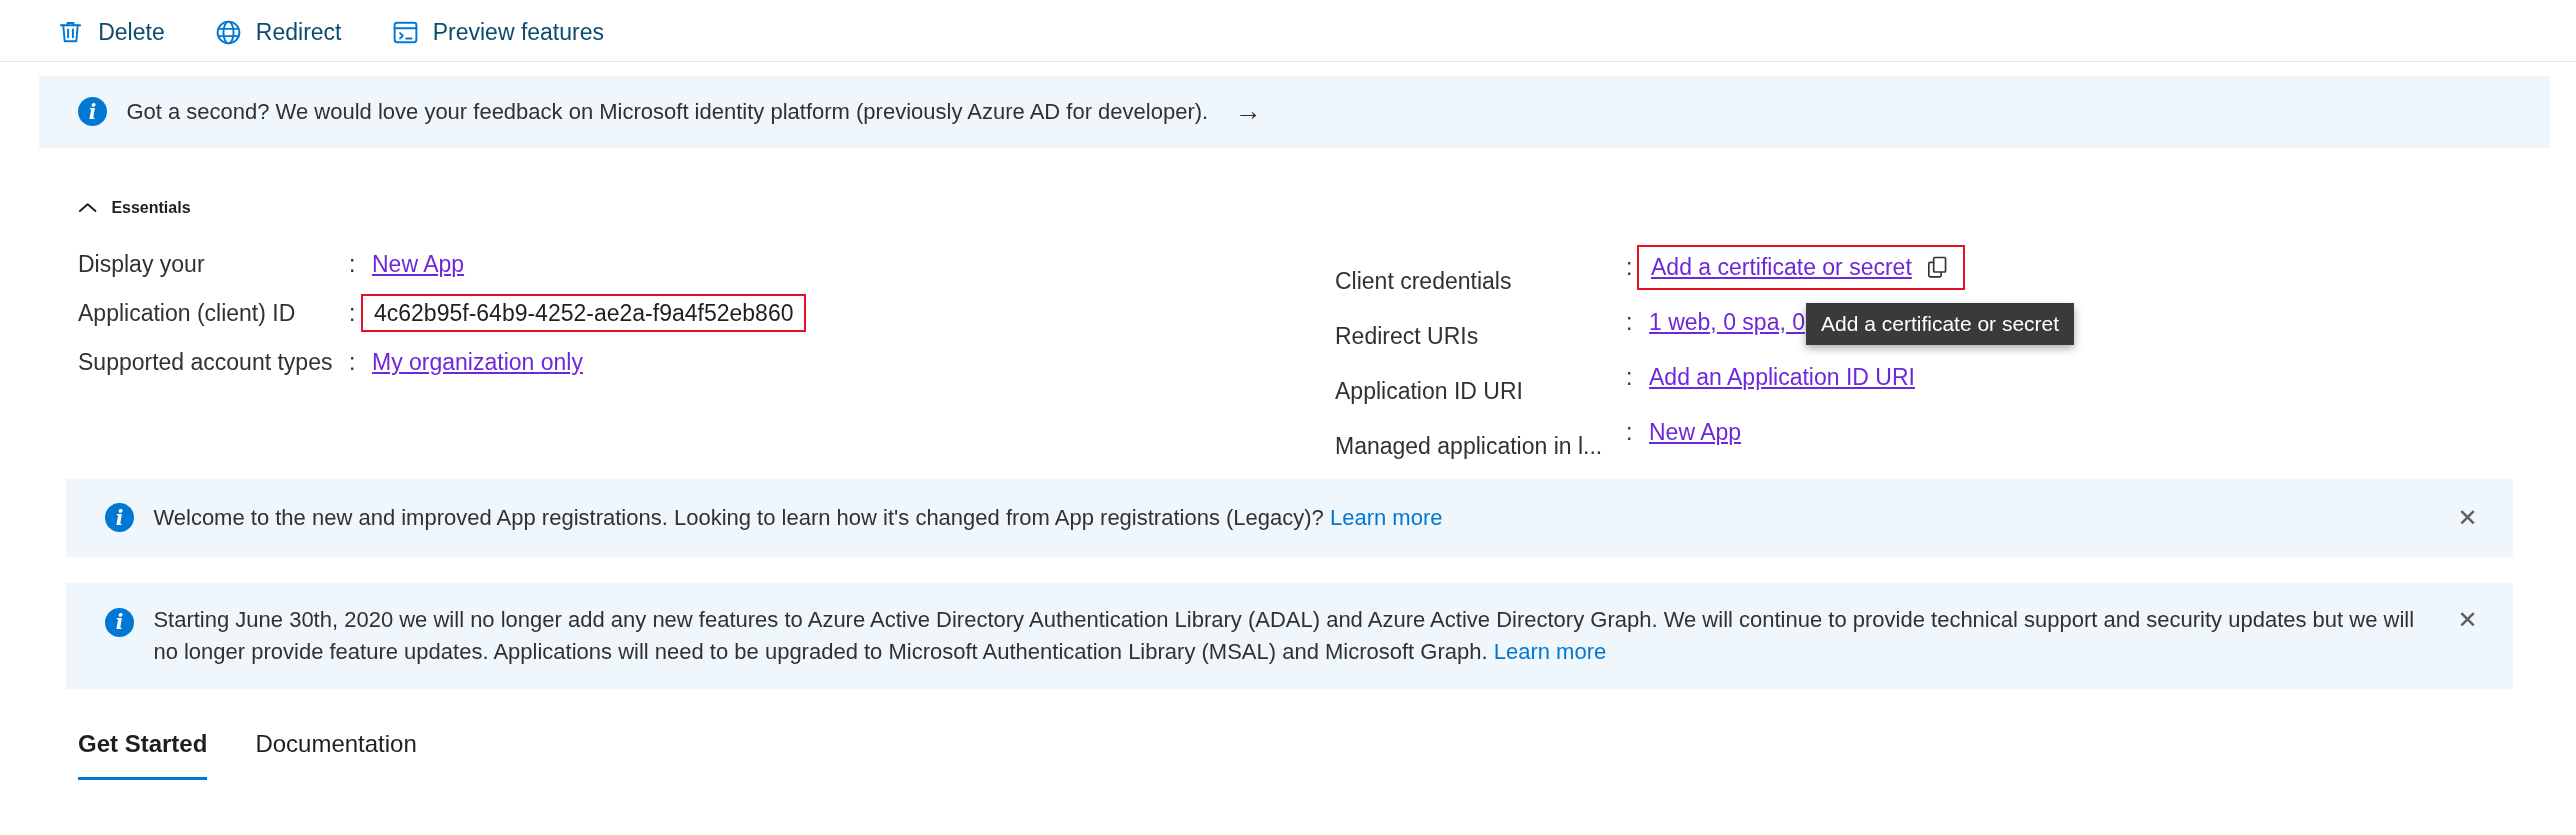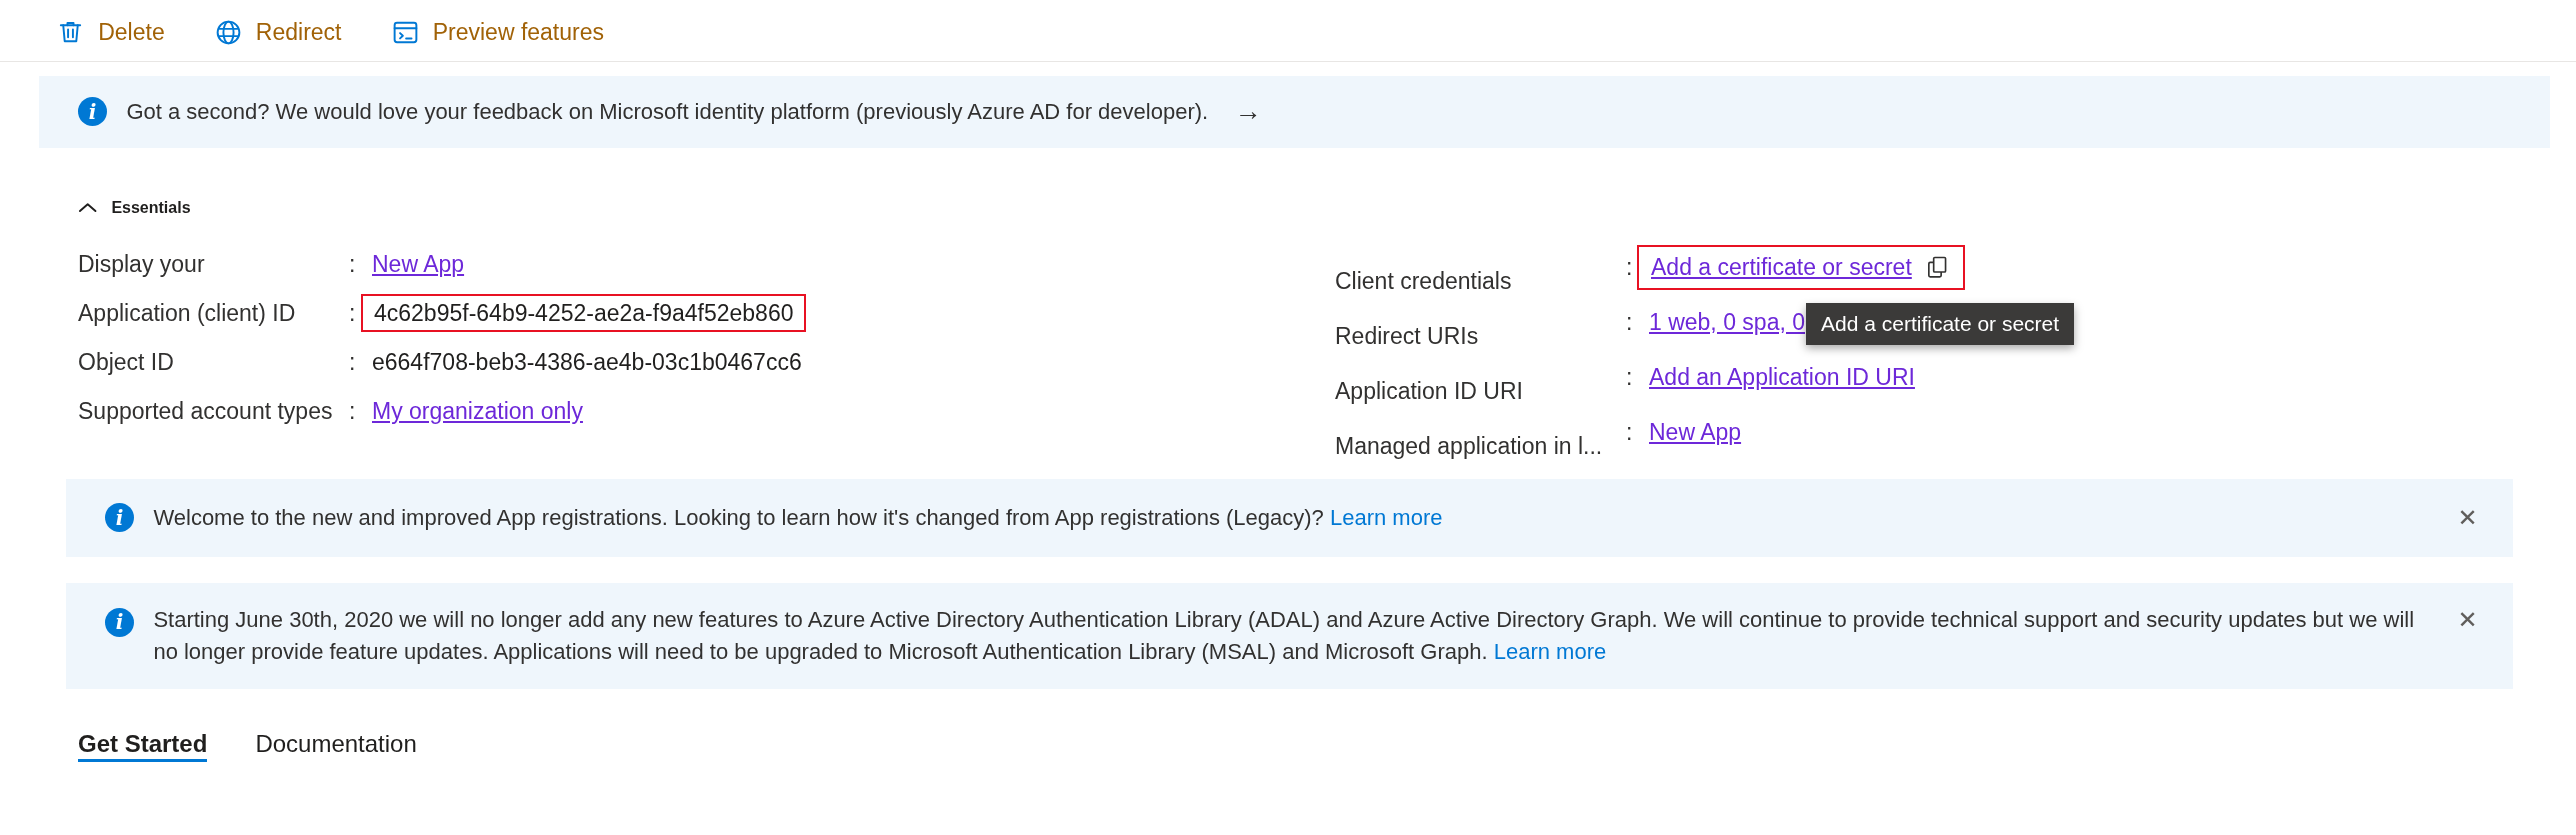--- a/index.html
+++ b/index.html
@@ -10,21 +10,21 @@
     font-family: "Liberation Sans", sans-serif;
     color: #201f1e;
     font-size: 23px;
     position: relative;
     overflow: hidden;
   }
 
   
   .toolbar { display:flex; align-items:center; gap:49px; padding:17.6px 0 14px 56px; }
   .tb-item { display:flex; align-items:center; gap:13.2px; background:none; border:none;
-             font-family:"Liberation Sans",sans-serif; font-size:23px; color:#a16207;
+             font-family:"Liberation Sans",sans-serif; font-size:23px; color:#0c4a6e;
              cursor:pointer; padding:0; }
   .tb-icon { display:inline-flex; }
   .tb-icon svg { width:29px; height:29px; display:block; }
   .toolbar-divider { border-bottom:1.8px solid #e8e6e4; }
 
   
   .banner { background:#eff6fc; display:flex; align-items:center; gap:19.4px;
             padding:0 30px 0 39px; color:#323130; font-size:22px; }
   .banner.feedback { margin:14px 26.4px 0 39px; height:72px; }
   .banner.welcome  { margin:19.4px 63px 0 66px; min-height:78px; }
@@ -63,21 +63,21 @@
   .copy-icon svg { width:26.4px; height:26.4px; display:block; }
 
   .vwrap { position:relative; display:inline-block; }
   .tooltip { position:absolute; left:157px; top:-5.3px; z-index:10;
              background:#3b3a39; color:#ffffff; font-size:21px;
              padding:8.8px 15px; white-space:nowrap;
              box-shadow:0 3.5px 8.8px rgba(0,0,0,0.35); }
 
   
   .tabs { display:flex; gap:48px; padding:0 78px; margin-top:41px; }
-  .tab { font-size:24px; padding-bottom:1px; cursor:pointer; color:#201f1e;
+  .tab { font-size:24px; padding-bottom:19px; cursor:pointer; color:#201f1e;
          border-bottom:3.5px solid transparent; }
   .tab.active { font-weight:bold; border-bottom-color:#0078d4; }
 </style>
 </head>
 <body>
 
 <div class="toolbar">
   <button class="tb-item">
     <span class="tb-icon">
       <svg viewBox="0 0 24 24" fill="none" stroke="#0078d4" stroke-width="1.6" stroke-linecap="round" stroke-linejoin="round">
@@ -138,25 +138,20 @@
         <span class="ess-value"><a class="link">New App</a></span>
       </div>
       <div class="ess-row">
         <span class="ess-label">Application (client) ID</span>
         <span class="ess-colon"></span>
         <span class="ess-value">
           <span class="red-box">
             <span>4c62b95f-64b9-4252-ae2a-f9a4f52eb860</span>
           </span>
         </span>
-      </div>
-      <div class="ess-row">
-        <span class="ess-label">Object ID</span>
-        <span class="ess-colon"></span>
-        <span class="ess-value">e664f708-beb3-4386-ae4b-03c1b0467cc6</span>
       </div>
       <div class="ess-row">
         <span class="ess-label">Supported account types</span>
         <span class="ess-colon"></span>
         <span class="ess-value"><a class="link">My organization only</a></span>
       </div>
     </div>
 
     <div class="ess-col-right">
       <div class="ess-row">

